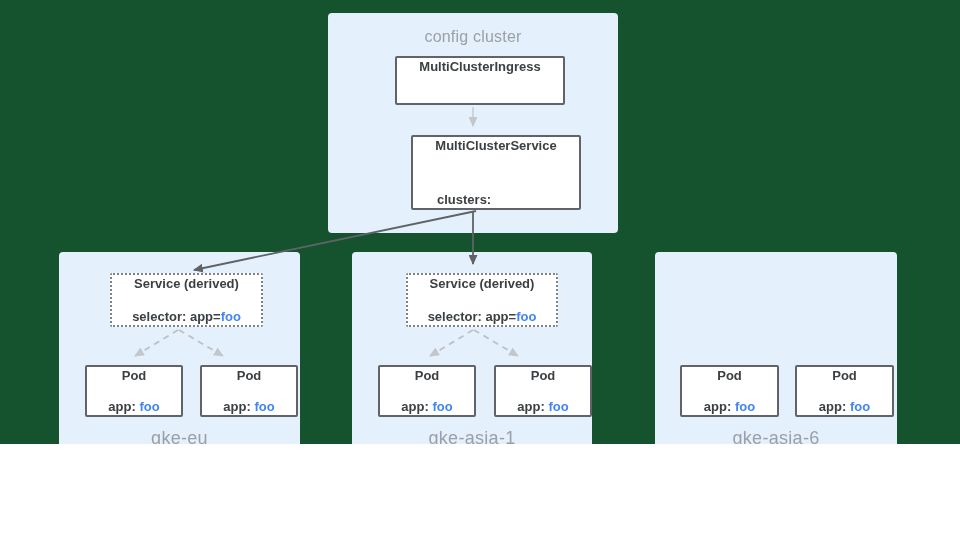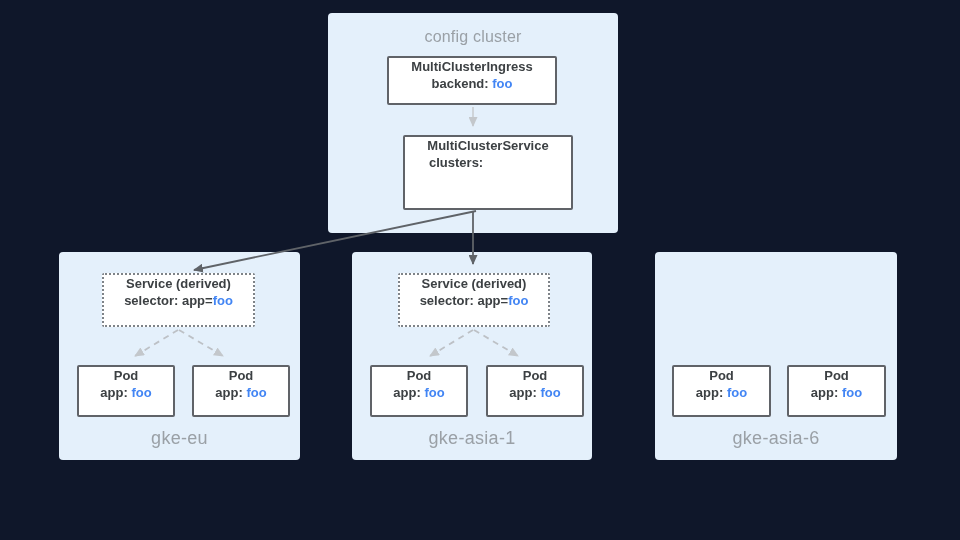--- a/index.html
+++ b/index.html
@@ -1,20 +1,20 @@
 <!DOCTYPE html>
 <html><head>
 <meta charset="utf-8">
 <style>
   html, body { margin: 0; padding: 0; background: #ffffff; }
   .stage {
     position: relative;
     width: 960px;
-    height: 540px;
-    background: #0f172a;
+    height: 444px;
+    background: #14532d;
     font-family: "Liberation Sans", sans-serif;
     overflow: hidden;
   }
   .panel {
     position: absolute;
     background: #E4F0FB;
     border-radius: 4px;
   }
   .panel-title {
     position: absolute;
@@ -31,26 +31,27 @@
     letter-spacing: 0.3px;
   }
   .box {
     position: absolute;
     box-sizing: border-box;
     background: #ffffff;
     border: 2px solid #606368;
     border-radius: 2px;
     display: flex;
     flex-direction: column;
-    justify-content: flex-start;
+    justify-content: space-between;
     color: #3C4043;
     font-weight: bold;
     font-size: 13px;
     line-height: 1.32;
     text-align: center;
+    margin-left: 8px;
   }
   .box.dotted { border: 2px dotted #7E8388; }
   .box .line { white-space: pre; }
   .box .left { text-align: left; padding-left: 24px; }
   .box .indent { text-align: left; padding-left: 16px; }
   .blue { color: #4285F4; }
   svg.connectors {
     position: absolute;
     left: 0; top: 0;
     pointer-events: none;
@@ -86,21 +87,20 @@
     <line x1="179" y1="330" x2="223" y2="356" stroke="#BDC1C6" stroke-width="1.8" stroke-dasharray="6,5" marker-end="url(#ah-light)"></line>
 
     <line x1="473" y1="330" x2="430" y2="356" stroke="#BDC1C6" stroke-width="1.8" stroke-dasharray="6,5" marker-end="url(#ah-light)"></line>
     <line x1="474" y1="330" x2="518" y2="356" stroke="#BDC1C6" stroke-width="1.8" stroke-dasharray="6,5" marker-end="url(#ah-light)"></line>
   </svg>
 
   <div class="panel-title" style="left:328px; top:28px; width:290px;">config cluster</div>
 
   <div class="box" style="left:387px; top:56px; width:170px; height:49px;">
     <div class="line">MultiClusterIngress</div>
-    <div class="line"><span>backend: </span><span class="blue">foo</span></div>
   </div>
 
   <div class="box" style="left:403px; top:135px; width:170px; height:75px;">
     <div class="line">MultiClusterService</div>
     <div class="line left">clusters:</div>
   </div>
 
   <div class="box dotted" style="left:102px; top:273px; width:153px; height:54px;">
     <div class="line">Service (derived)</div>
     <div class="line"><span>selector: app=</span><span class="blue">foo</span></div>

